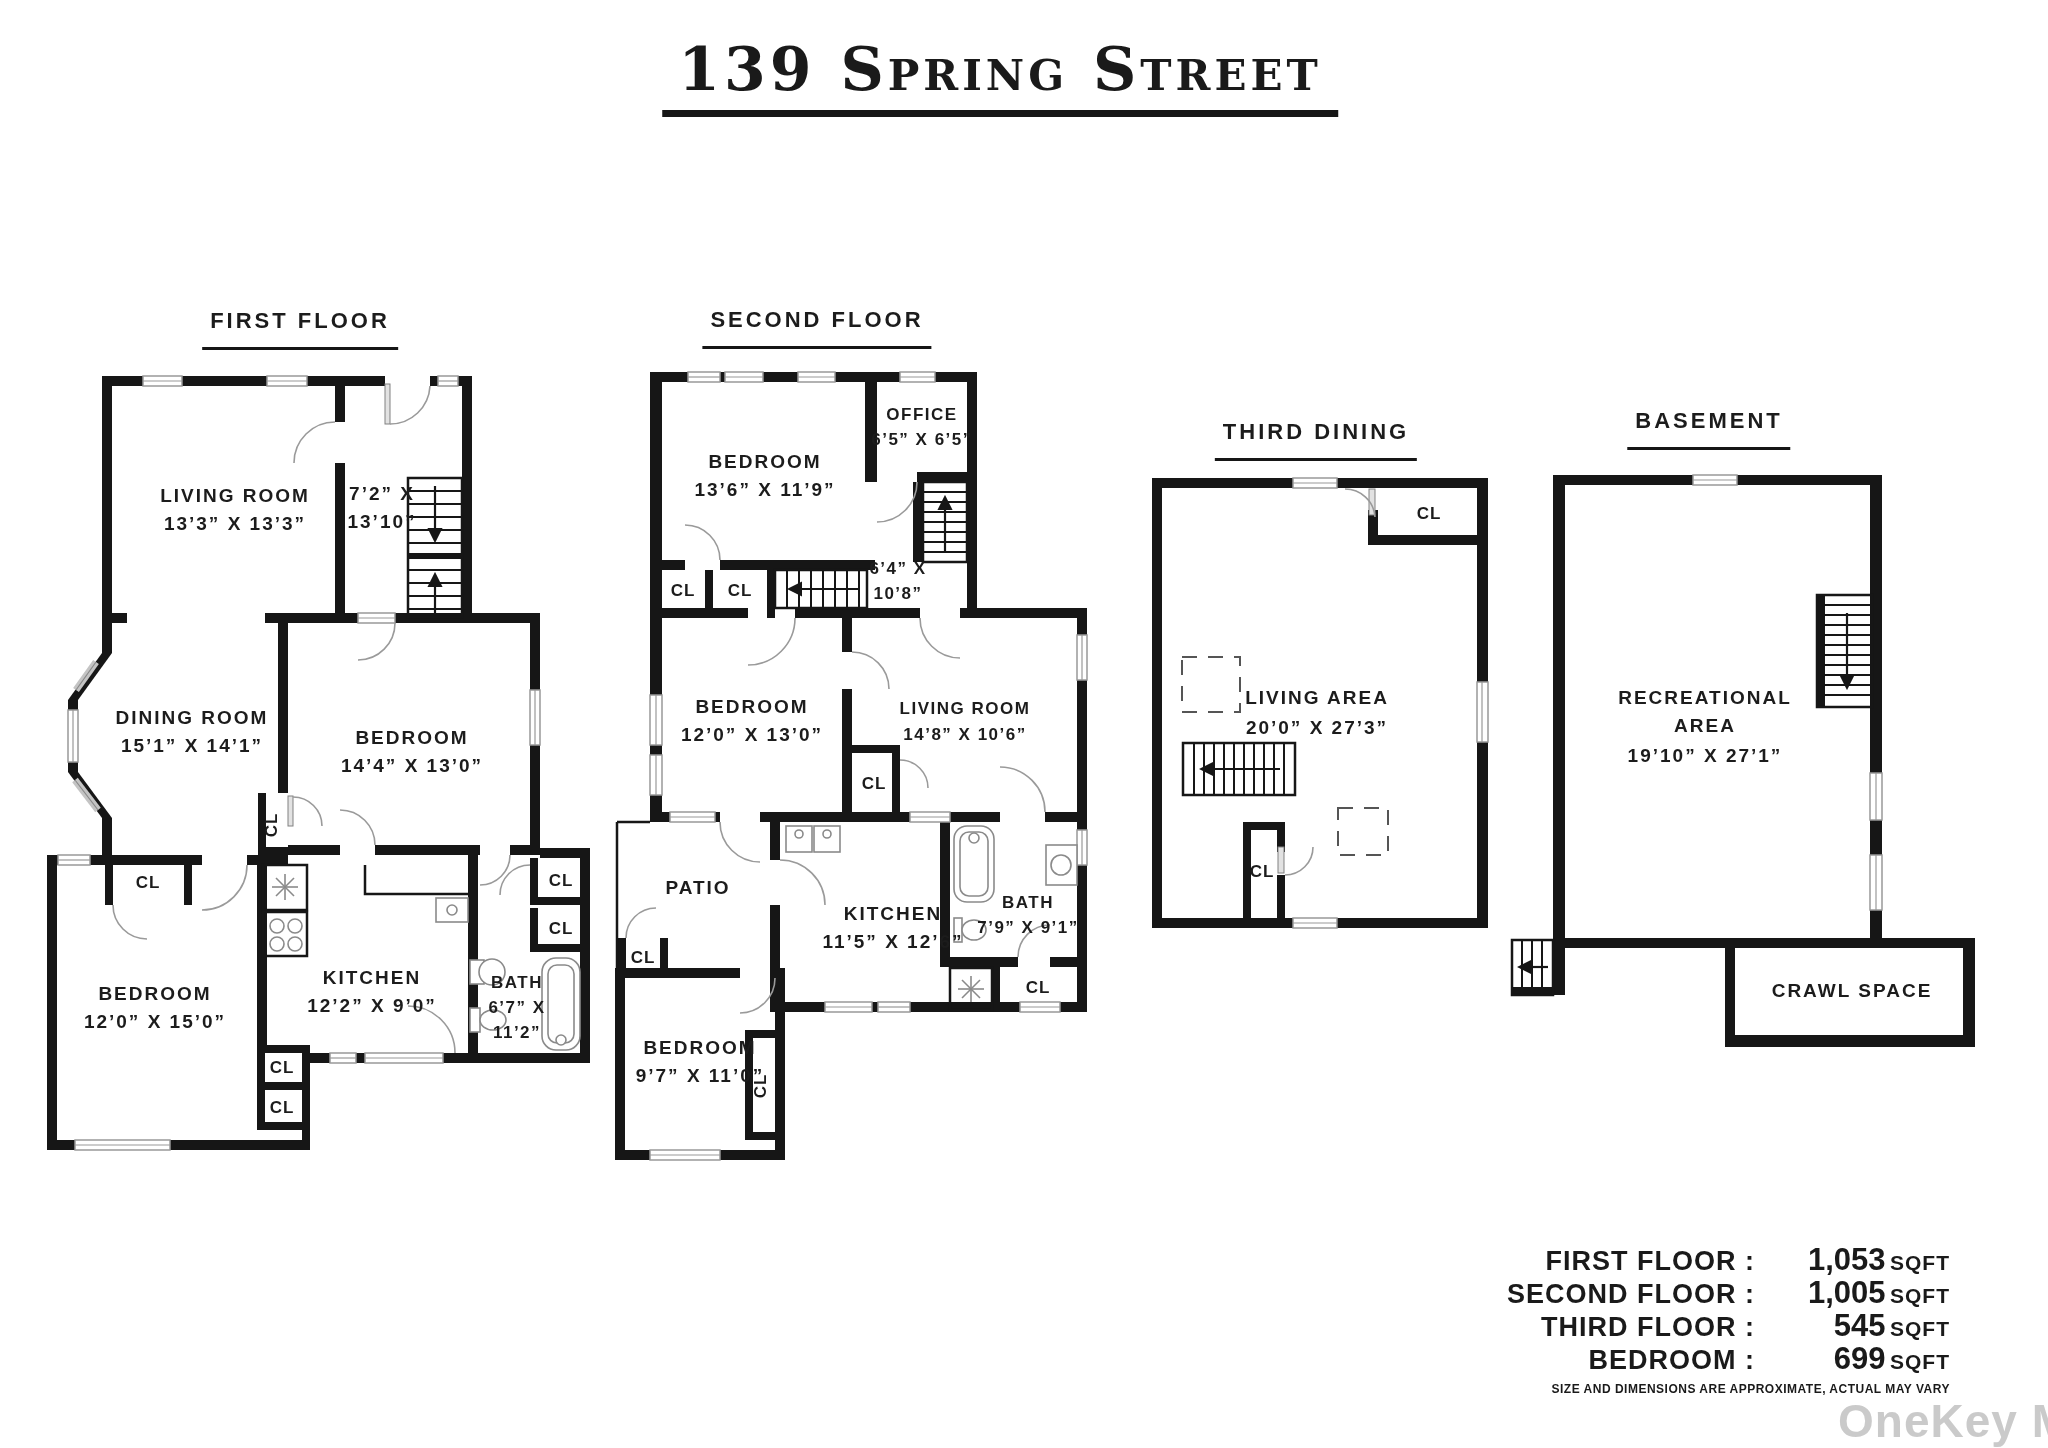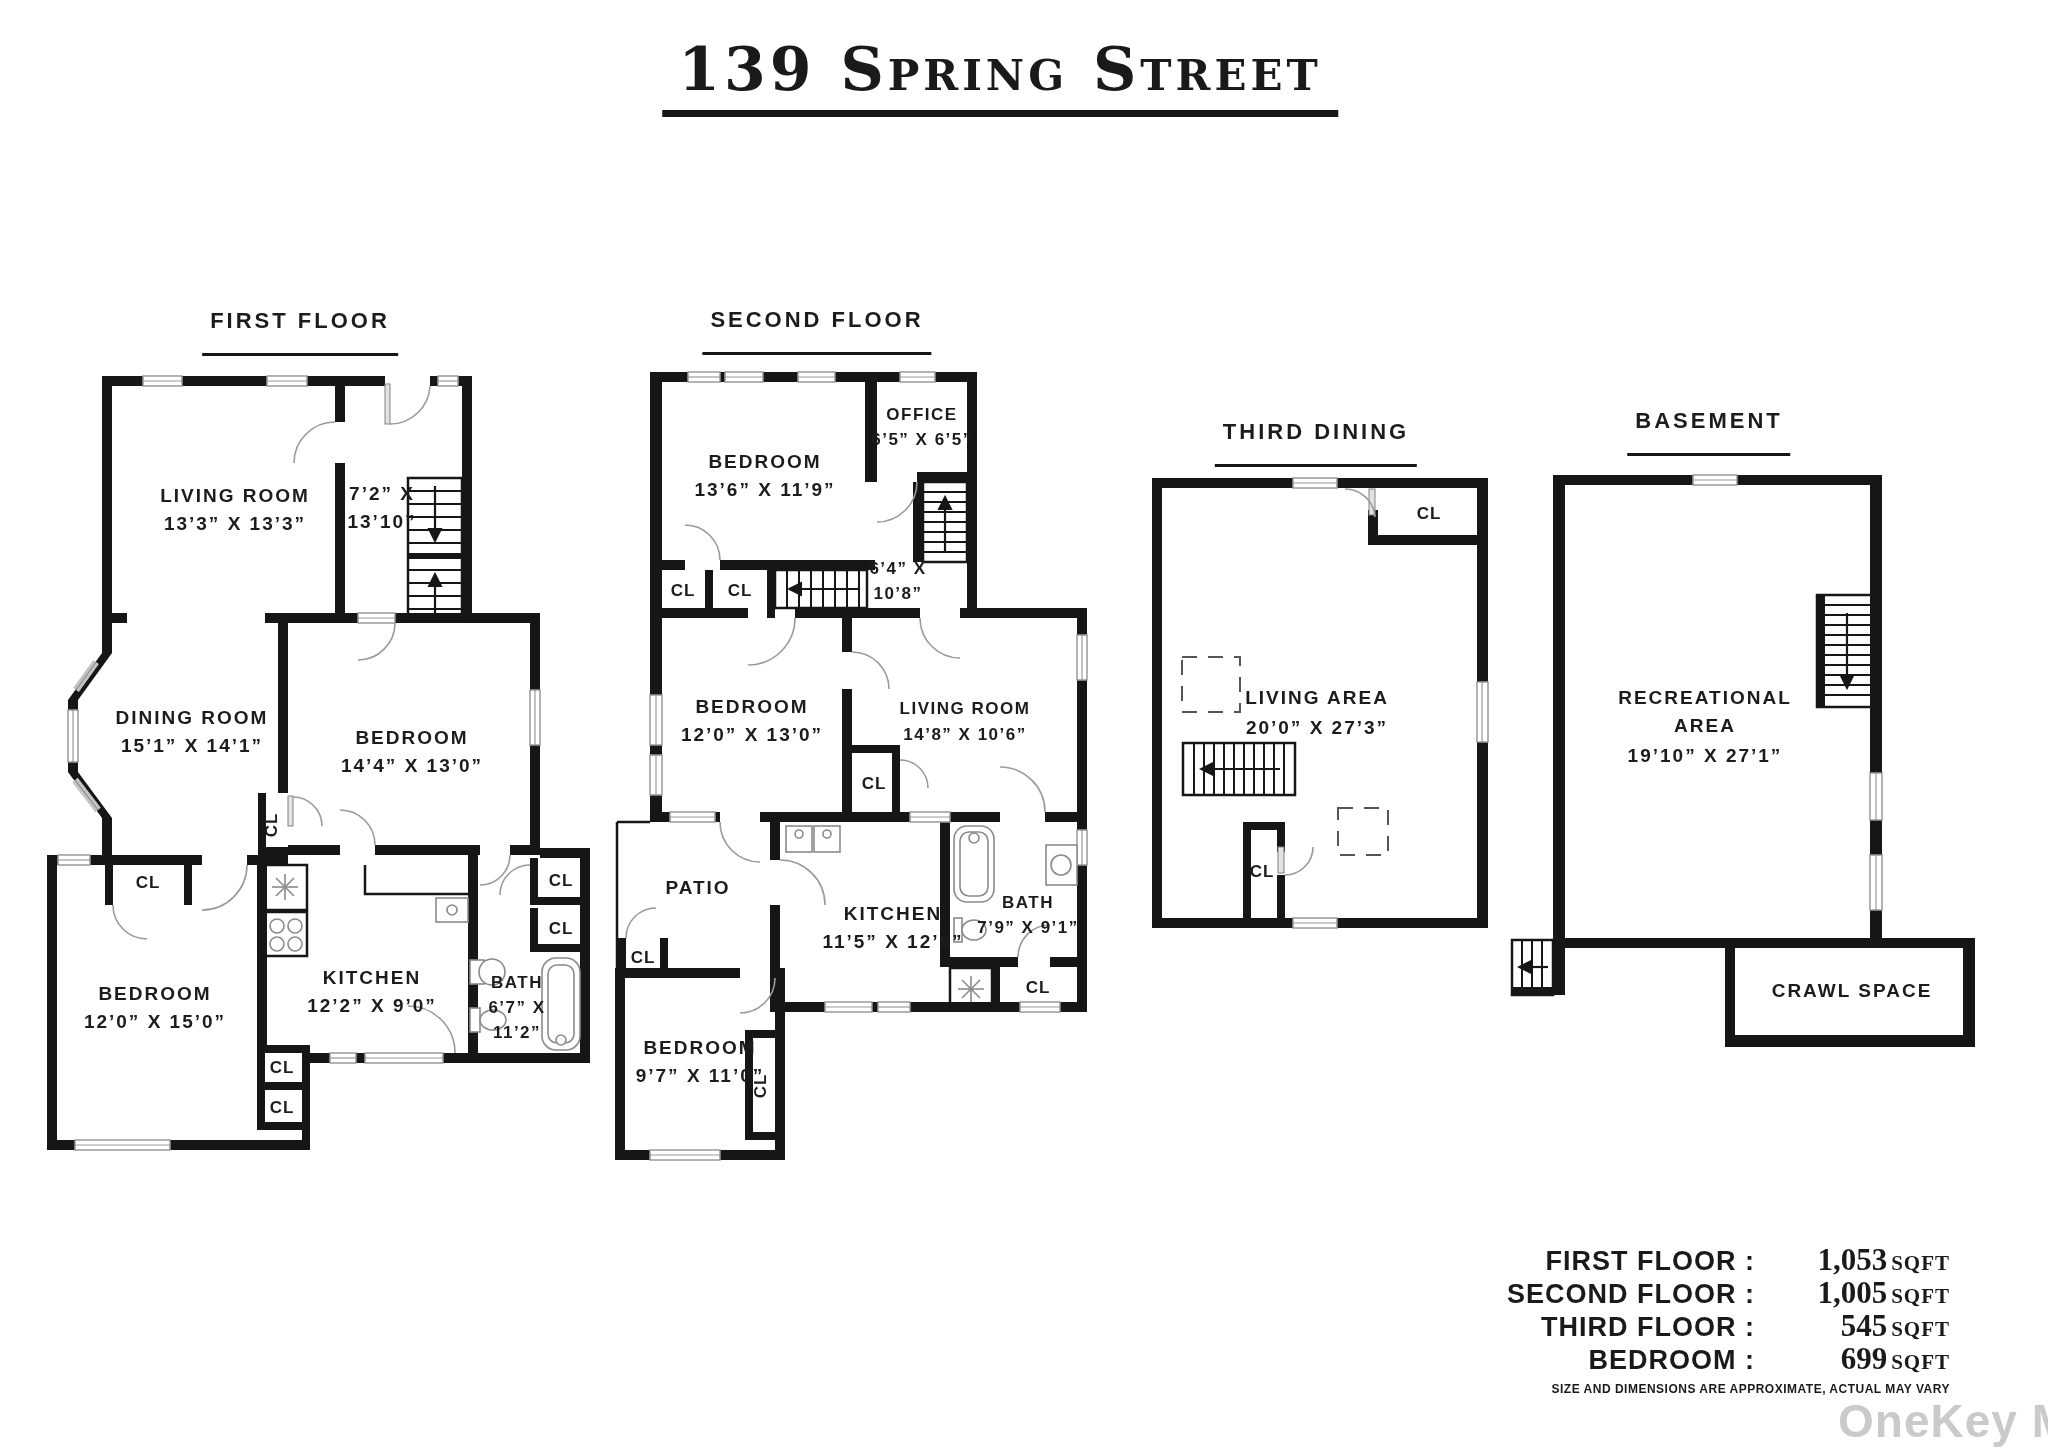--- a/index.html
+++ b/index.html
@@ -5,21 +5,21 @@
   html,body{margin:0;padding:0;background:#ffffff;}
   #canvas{position:relative;width:2048px;height:1448px;background:#fff;overflow:hidden;
           font-family:"Liberation Sans",sans-serif;color:#1a1a1a;}
   
   .main-title{position:absolute;left:1000px;top:34px;transform:translateX(-50%);
       font-family:"DejaVu Serif",serif;font-variant:small-caps;font-weight:bold;
       font-size:60px;letter-spacing:4px;color:#1a1a1a;white-space:nowrap;
       border-bottom:7px solid #161616;padding:0 16px 6px;}
   .flabel{position:absolute;transform:translateX(-50%);font-weight:bold;font-size:22px;
       letter-spacing:3px;white-space:nowrap;border-bottom:3px solid #161616;
-      padding:0 8px 19px;color:#1c1c1c;}
+      padding:0 8px 13px;color:#1c1c1c;}
   
   svg{position:absolute;}
   .wall{fill:#161616;}
   .thin{fill:none;stroke:#161616;stroke-width:2.5;}
   .win{fill:#ffffff;stroke:#999;stroke-width:1.5;}
   .winl{stroke:#999;stroke-width:1.2;}
   .bayw{stroke:#c4c4c4;stroke-width:7;}
   .baye{stroke:#888;stroke-width:1.2;}
   .door{fill:none;stroke:#9a9a9a;stroke-width:1.6;}
   .leaf{fill:#e2e2e2;stroke:#818181;stroke-width:1;}
@@ -32,21 +32,21 @@
   .rm{font-family:"Liberation Sans",sans-serif;font-weight:bold;font-size:19px;
       letter-spacing:2px;fill:#1c1c1c;text-anchor:middle;}
   .rm-sm{font-family:"Liberation Sans",sans-serif;font-weight:bold;font-size:17px;
       letter-spacing:1.5px;fill:#1c1c1c;text-anchor:middle;}
   .cl{font-family:"Liberation Sans",sans-serif;font-weight:bold;font-size:17px;
       letter-spacing:1px;fill:#1c1c1c;text-anchor:middle;}
   
   .summary{position:absolute;right:98px;top:1242px;text-align:right;}
   .srow{display:flex;justify-content:flex-end;align-items:baseline;height:33px;}
   .slabel{font-weight:bold;font-size:27px;letter-spacing:1px;white-space:nowrap;}
-  .sval{width:195px;white-space:nowrap;font-family:Liberation Serif, serif;}
+  .sval{width:195px;white-space:nowrap;}
   .snum{font-weight:bold;font-size:31px;}
   .sunit{font-weight:bold;font-size:21px;letter-spacing:1px;}
   .disclaimer{margin-top:8px;font-weight:bold;font-size:12px;letter-spacing:.5px;white-space:nowrap;}
   .watermark{position:absolute;left:1838px;top:1394px;font-size:46px;font-weight:bold;
       color:#a8a8a8;opacity:.6;letter-spacing:1px;white-space:nowrap;}
 </style>
 </head>
 <body>
 
 <div id="canvas">

